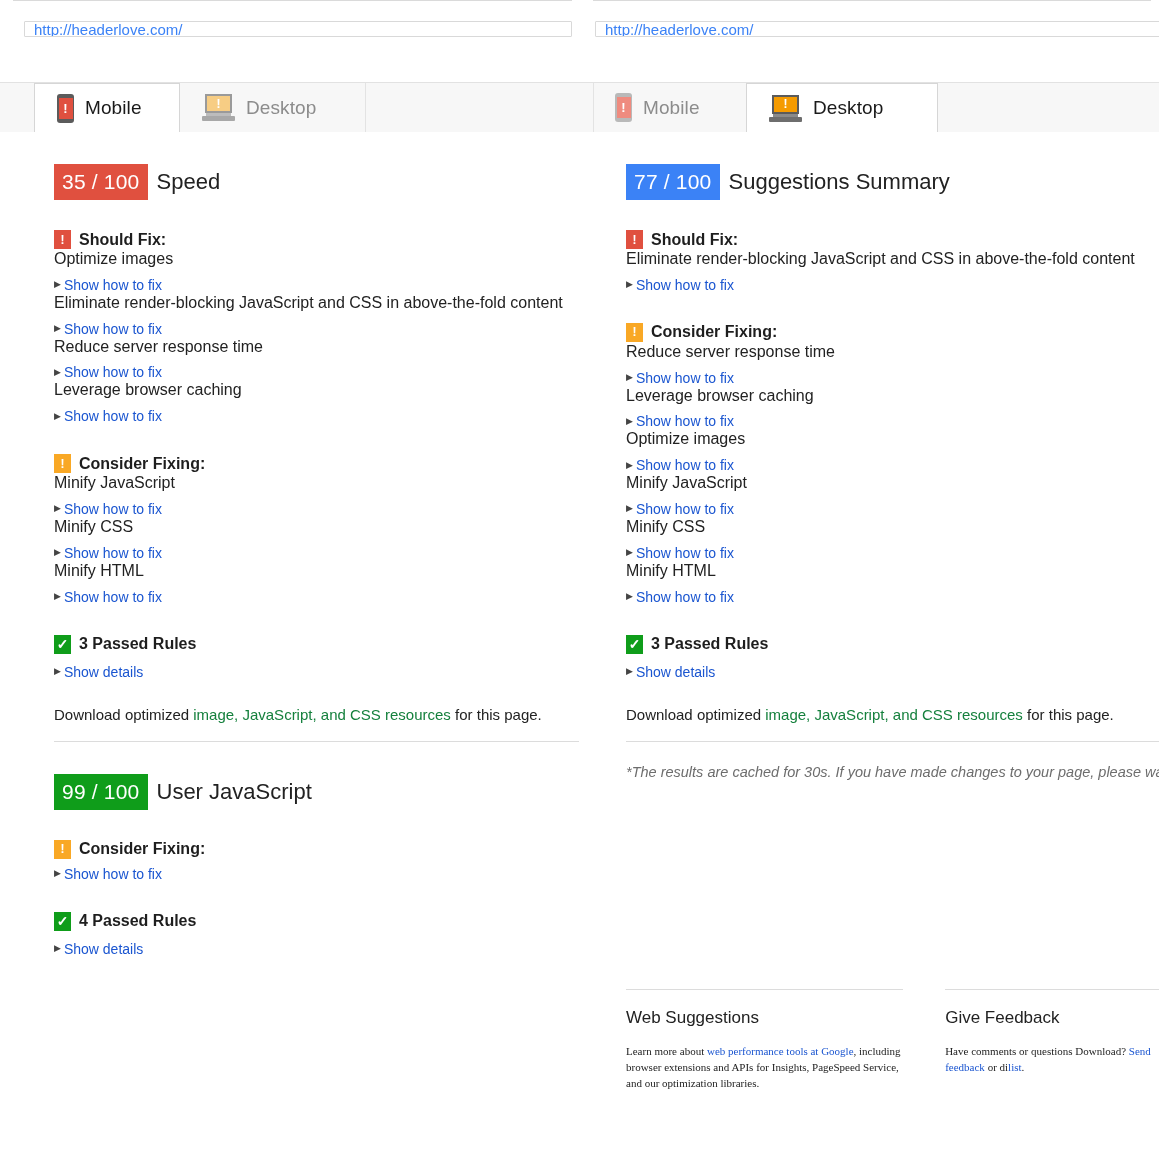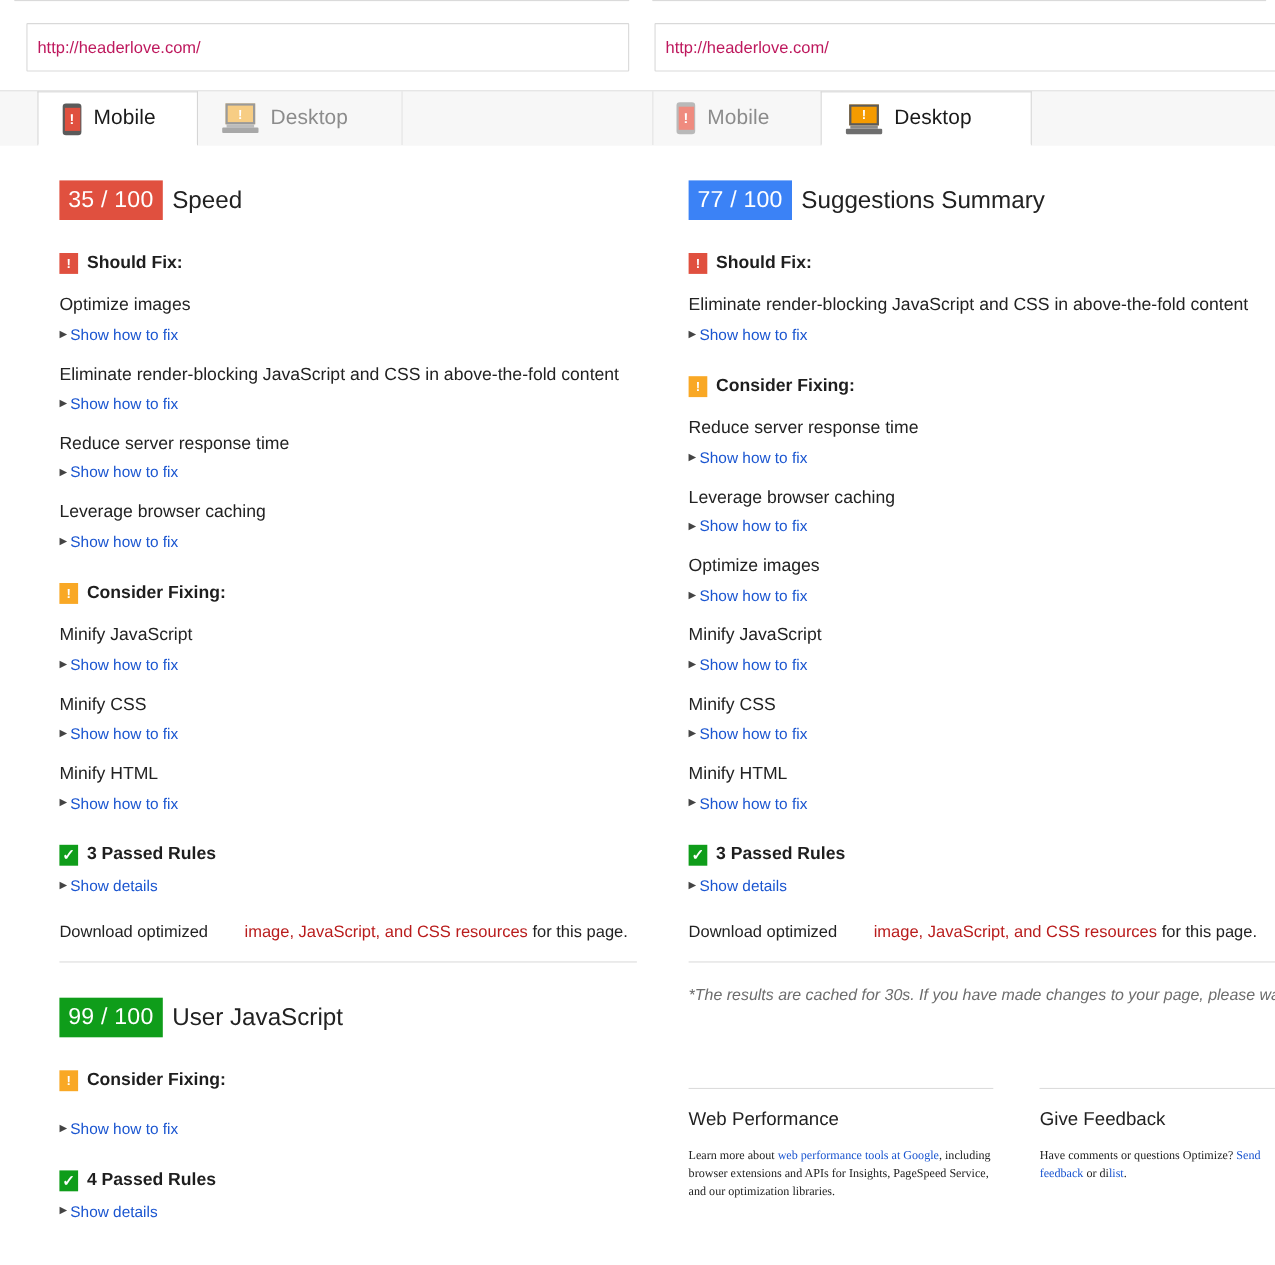--- a/index.html
+++ b/index.html
@@ -47,27 +47,27 @@
     left: 13px;
     right: 8px;
     height: 1px;
     background: #dadada;
   }
   .url-input {
     position: absolute;
     top: 21px;
     left: 24px;
     right: 8px;
-    height: 44px;
+    height: 16px;
     box-sizing: border-box;
     border: 1px solid #d9d9d9;
     background: #fff;
     font-family: "Liberation Sans", sans-serif;
     font-size: 15px;
-    color: #be185d;
+    color: #3b82f6;
     padding: 0 9px;
     border-radius: 1px;
     outline: none;
   }
   .panel-right .url-input { left: 15px; right: -40px; }
 
   
   .tabstrip {
     position: absolute;
     top: 82px;
@@ -236,21 +236,21 @@
     flex: 0 0 auto;
   }
   .sec-icon.red    { background: #e0503f; }
   .sec-icon.orange { background: #f9a825; }
   .sec-icon.green  {
     background: #0f9d1a;
     font-size: 14px;
   }
 
   
-  .rule { margin-top: 19px; }
+  .rule { }
   .rule-title {
     font-size: 16px;
     color: #222;
     line-height: 1.3;
   }
   .showlink {
     display: inline-flex;
     align-items: center;
     gap: 3px;
     margin-top: 7px;
@@ -269,21 +269,21 @@
 
   .passed { margin-top: 30px; }
   .passed .sec-head { margin-top: 0; }
   .passed .showlink { margin-top: 10px; }
 
   .download {
     margin-top: 26px;
     font-size: 15px;
     color: #222;
   }
-  .download a { color: #b91c1c; text-decoration: none; cursor: pointer; margin-left: 29px; }
+  .download a { color: #15803d; text-decoration: none; cursor: pointer; }
 
   .hr {
     height: 1px;
     background: #dcdcdc;
     margin-top: 18px;
   }
   .panel-left  .hr { width: 525px; }
   .panel-right .hr { width: 535px; }
 
   .cached-note {
@@ -586,30 +586,30 @@
         </div>
 
         <div class="hr"></div>
 
         <div class="cached-note">*The results are cached for 30s. If you have made changes to your page, please wait</div>
       </div>
 
       <div class="footer">
         <div class="foot-col">
           <div class="foot-rule"></div>
-          <div class="foot-title">Web Performance</div>
+          <div class="foot-title">Web Suggestions</div>
           <div class="foot-body">
             <span>Learn more about </span><a>web performance tools at Google</a><span>, including browser extensions and APIs for Insights, PageSpeed Service, and our optimization libraries.</span>
           </div>
         </div>
         <div class="foot-col narrow">
           <div class="foot-rule"></div>
           <div class="foot-title">Give Feedback</div>
           <div class="foot-body">
             <span>Have comments or questions</span>
-            <span>Optimize? </span><a>Send feedback</a><span> or di</span><a>list</a><span>.</span>
+            <span>Download? </span><a>Send feedback</a><span> or di</span><a>list</a><span>.</span>
           </div>
         </div>
       </div>
     </div>
   </div>
 
 </div>
 
 </body></html>

